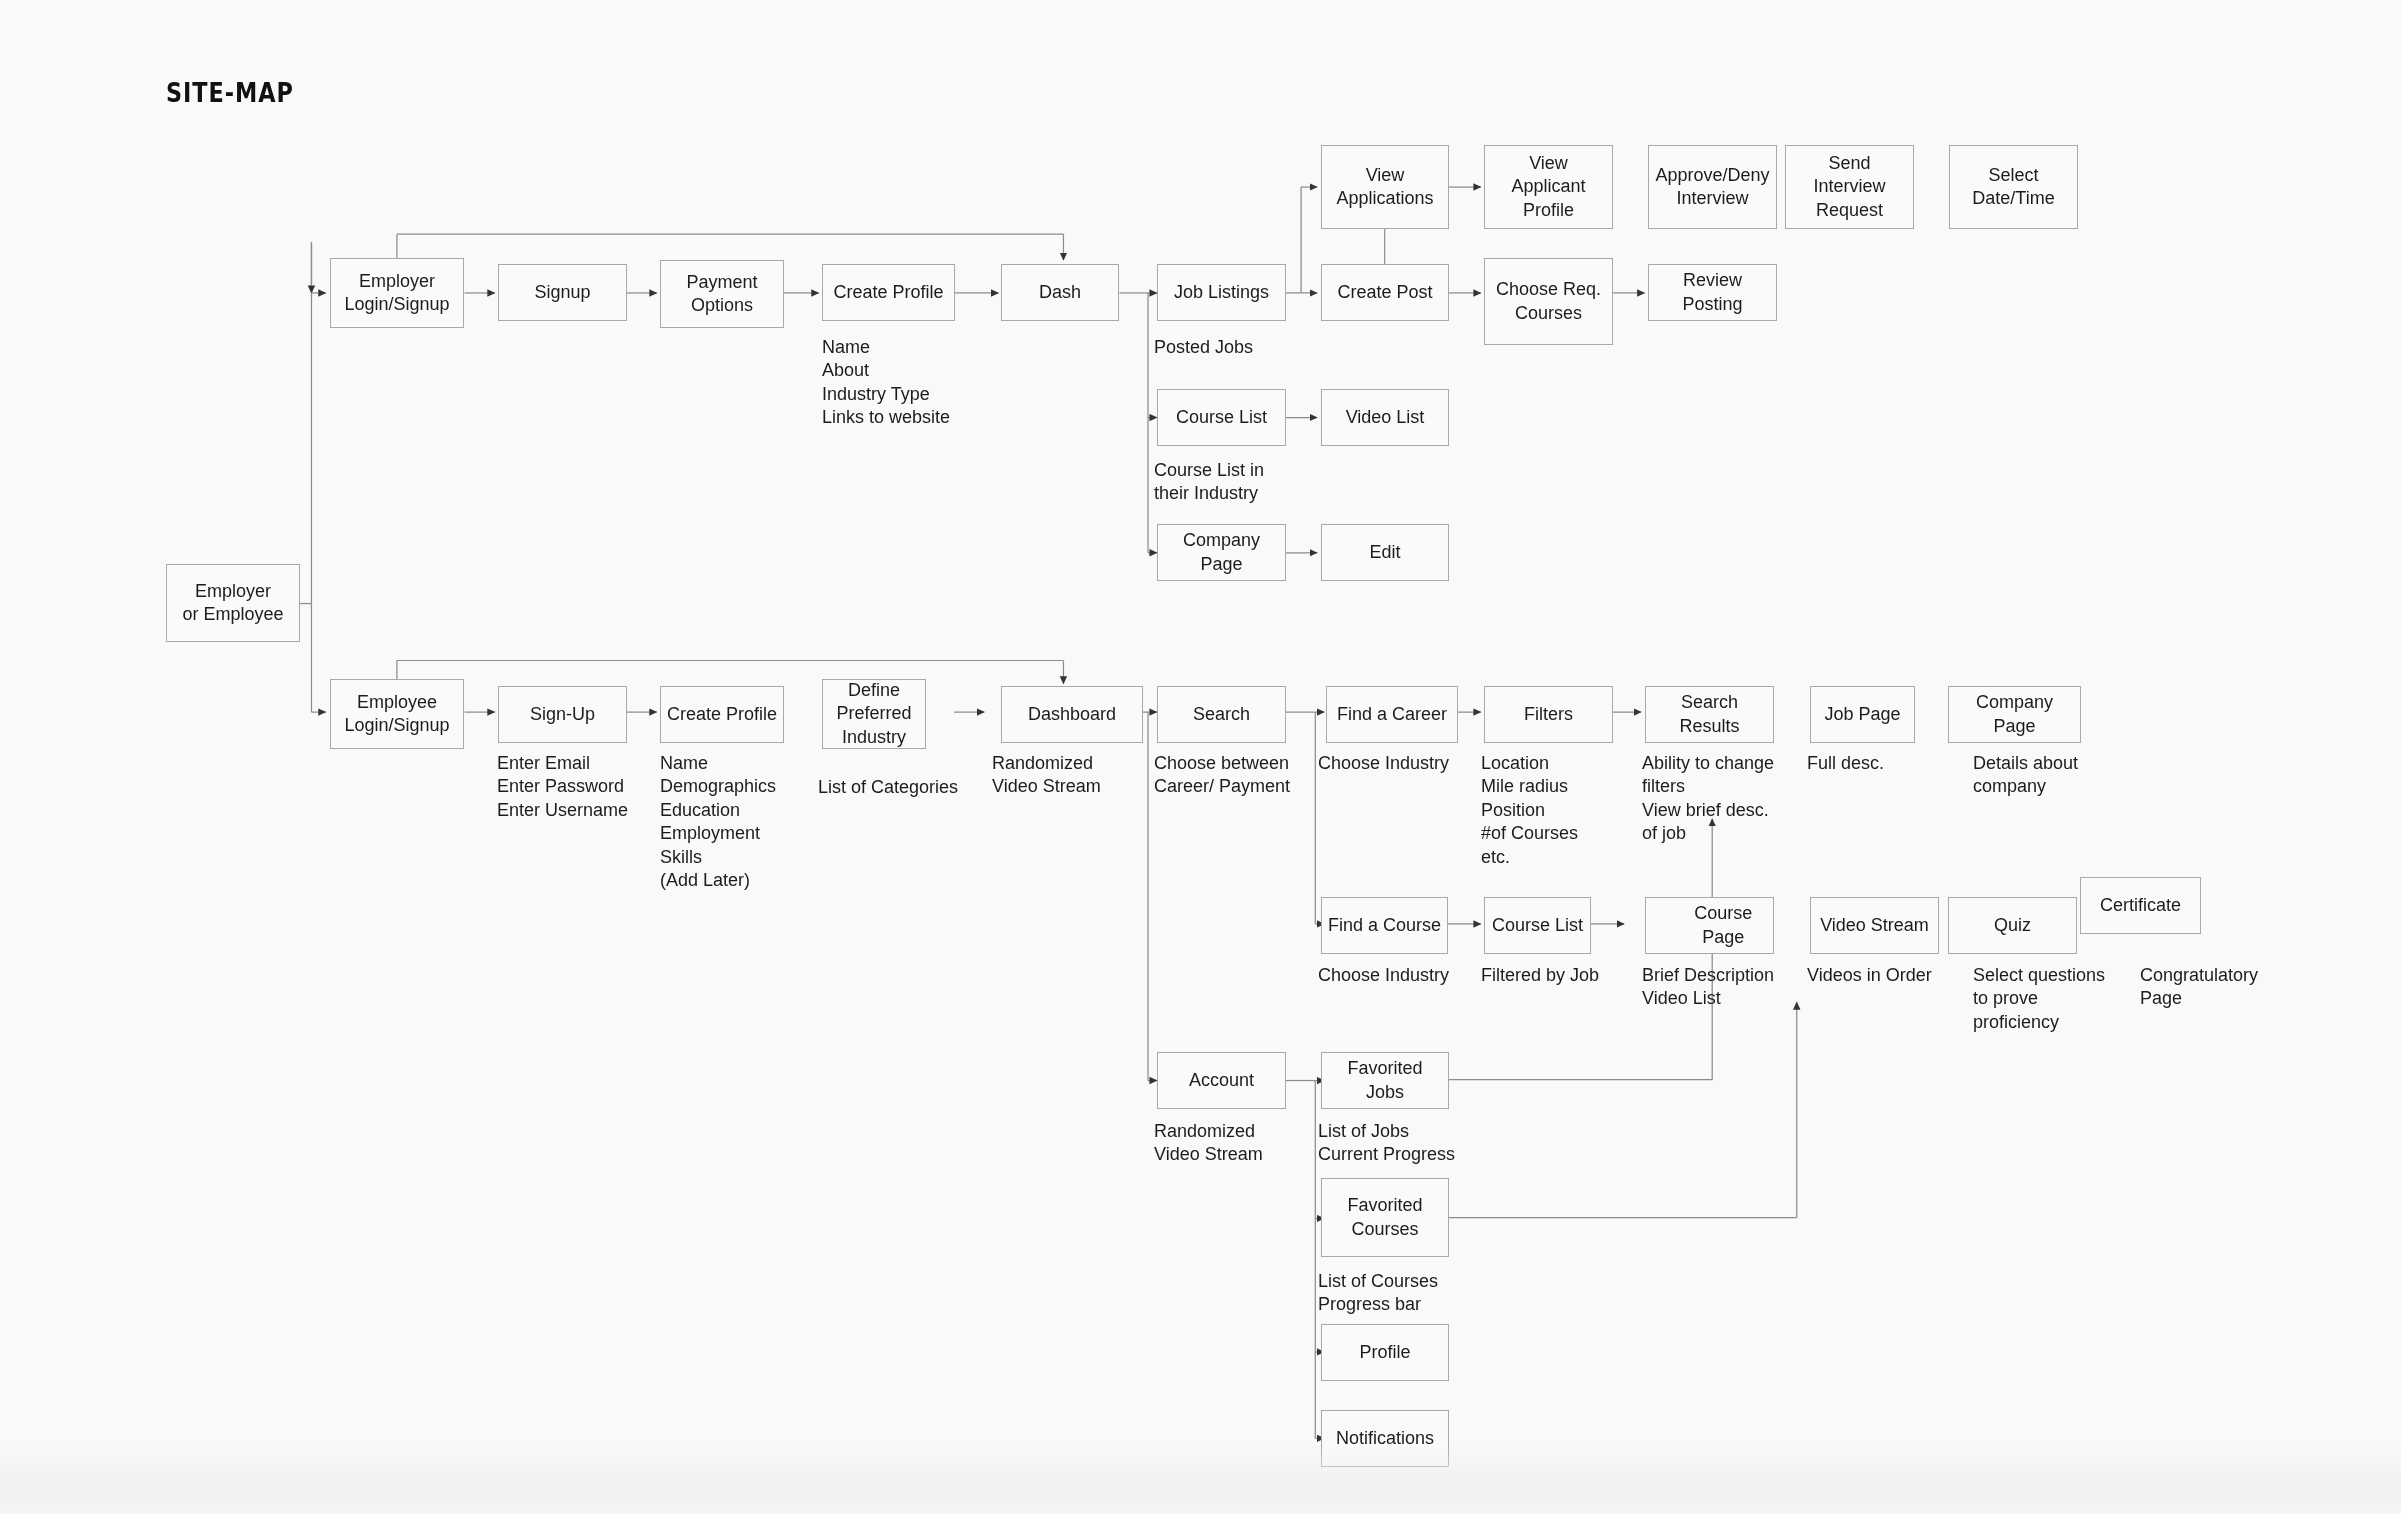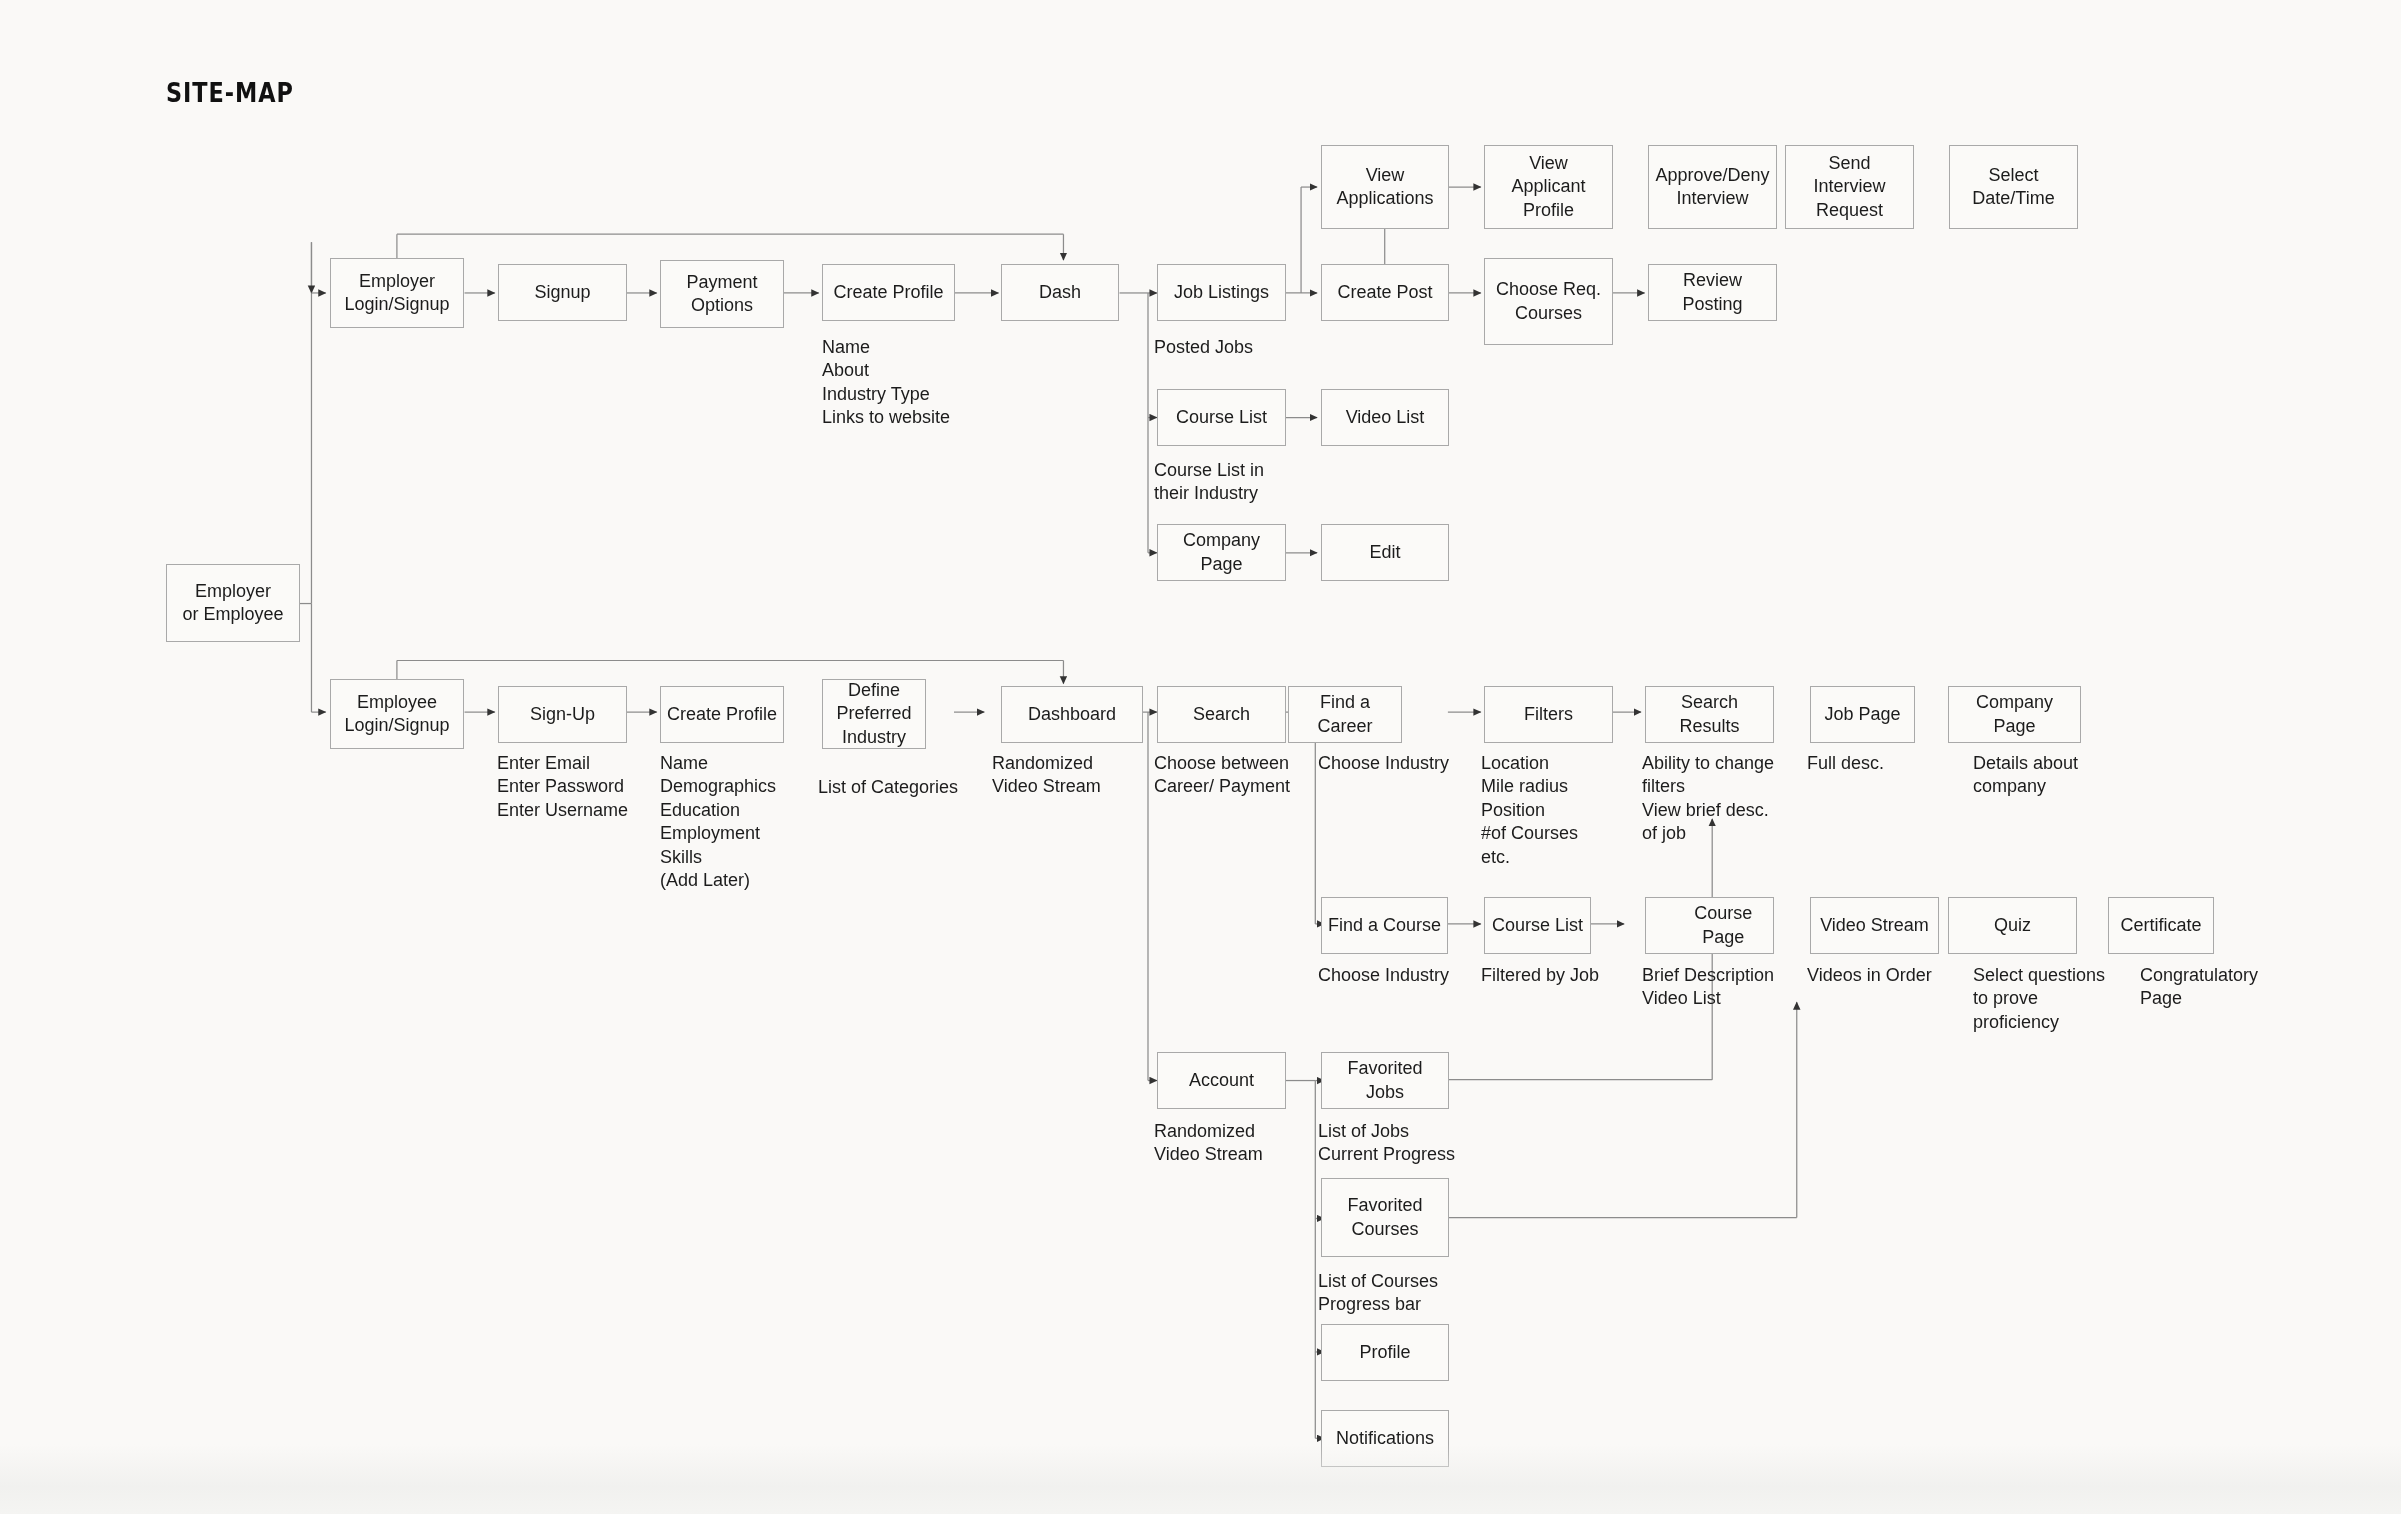--- a/index.html
+++ b/index.html
@@ -203,32 +203,32 @@
   <div class="node" style="left:330px; top:679px; width:134px; height:70px;">Employee
 Login/Signup</div>
   <div class="node" style="left:498px; top:686px; width:129px; height:57px;">Sign-Up</div>
   <div class="node" style="left:660px; top:686px; width:124px; height:57px;">Create Profile</div>
   <div class="node" style="left:822px; top:679px; width:104px; height:70px;">Define
 Preferred
 Industry</div>
   <div class="node" style="left:1001px; top:686px; width:142px; height:57px;">Dashboard</div>
   <div class="node" style="left:1157px; top:686px; width:129px; height:57px;">Search</div>
 
-  <div class="node" style="left:1288px; top:686px; width:114px; height:57px;">Find a Career</div>
+  <div class="node" style="left:1326px; top:686px; width:132px; height:57px;">Find a Career</div>
   <div class="node" style="left:1484px; top:686px; width:129px; height:57px;">Filters</div>
   <div class="node" style="left:1645px; top:686px; width:129px; height:57px;">Search Results</div>
   <div class="node" style="left:1810px; top:686px; width:105px; height:57px;">Job Page</div>
   <div class="node" style="left:1948px; top:686px; width:133px; height:57px;">Company Page</div>
 
   <div class="node" style="left:1321px; top:897px; width:127px; height:57px;">Find a Course</div>
   <div class="node" style="left:1484px; top:897px; width:107px; height:57px;">Course List</div>
   <div class="node" style="left:1645px; top:897px; width:129px; height:57px;padding-left:33px;">Course Page</div>
   <div class="node" style="left:1810px; top:897px; width:129px; height:57px;">Video Stream</div>
   <div class="node" style="left:1948px; top:897px; width:129px; height:57px;">Quiz</div>
-  <div class="node" style="left:2080px; top:897px; width:106px; height:57px;margin-left:28px;">Certificate</div>
+  <div class="node" style="left:2080px; top:877px; width:121px; height:57px;">Certificate</div>
 
   <div class="node" style="left:1157px; top:1052px; width:129px; height:57px;">Account</div>
   <div class="node" style="left:1321px; top:1052px; width:128px; height:57px;">Favorited Jobs</div>
   <div class="node" style="left:1321px; top:1178px; width:128px; height:79px;">Favorited
 Courses</div>
   <div class="node" style="left:1321px; top:1324px; width:128px; height:57px;">Profile</div>
   <div class="node" style="left:1321px; top:1410px; width:128px; height:57px;">Notifications</div>
 
   <div class="note" style="left:822px; top:336px;">Name
 About

